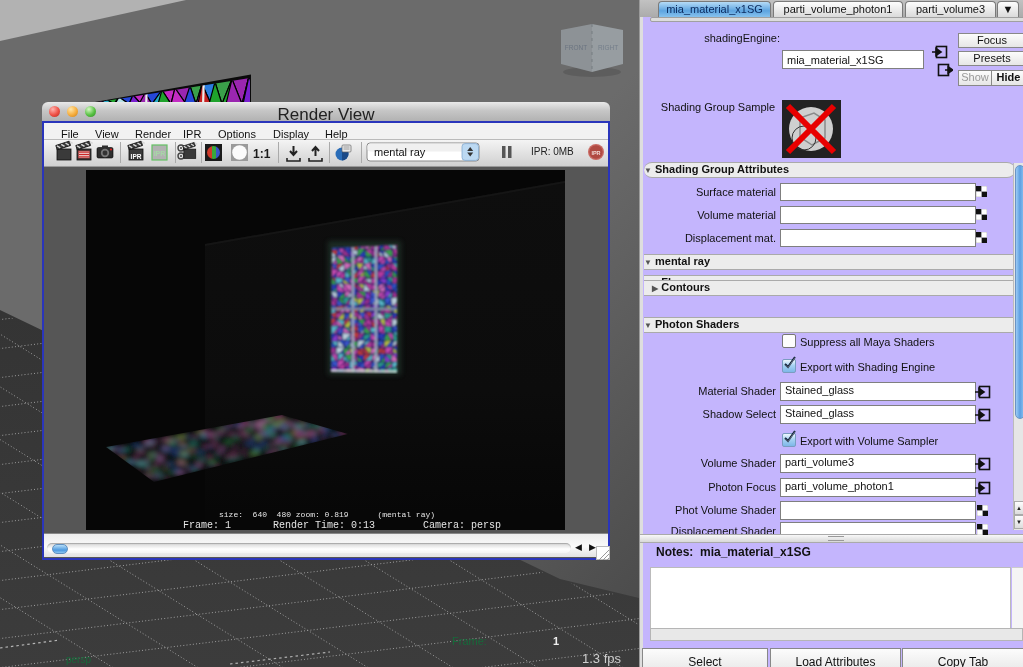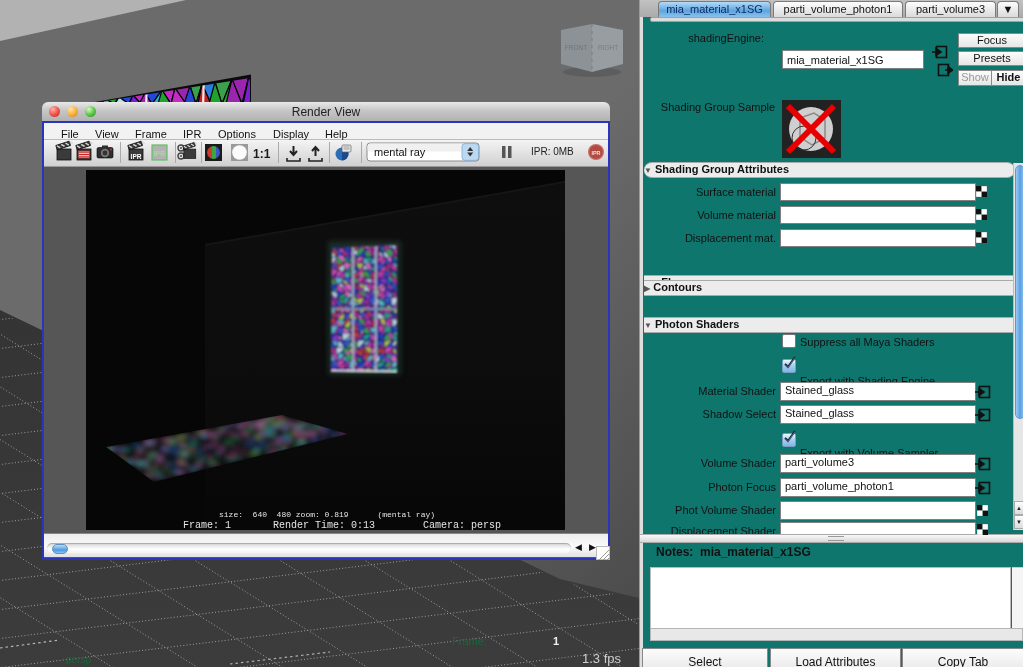--- a/index.html
+++ b/index.html
@@ -8,29 +8,29 @@
   
   #viewport{left:0;top:0;width:639px;height:667px;background:#6a6a6a;overflow:hidden;}
   
   #rwin{left:42px;top:102px;width:568px;height:458px;}
   #rtitle{left:0;top:0;width:568px;height:19px;border-radius:6px 6px 0 0;
     background:linear-gradient(#e9e9e9,#c6c6c6 45%,#b2b2b2);}
   .tl{width:11px;height:11px;border-radius:50%;top:4px;}
   #rtitle .t1{left:7px;background:radial-gradient(circle at 35% 30%,#ffb3ae,#ee4f44 55%,#b02a20);}
   #rtitle .t2{left:25px;background:radial-gradient(circle at 35% 30%,#ffe6a8,#f6ad3c 55%,#c77e18);}
   #rtitle .t3{left:43px;background:radial-gradient(circle at 35% 30%,#d6f8c4,#58c143 55%,#2d8a22);}
-  #rtitlex{left:0;top:3px;width:568px;text-align:center;font-size:12px;color:#222;}
+  #rtitlex{left:0;top:3px;width:568px;text-align:center;font-size:17px;color:#222;}
   #rbody{left:0;top:19px;width:564px;height:435px;border:2px solid #2a35bb;border-top-width:2px;background:#565656;}
   #rmenu{left:0;top:0;width:564px;height:16px;background:#f2f2f2;border-bottom:1px solid #bbb;font-size:11px;color:#111;}
   #rmenu span{position:absolute;top:5px;}
   #rtool{left:0;top:17px;width:564px;height:26px;background:linear-gradient(#f4f4f4,#d0d0d0);border-bottom:1px solid #999;}
   #rimg{left:42px;top:47px;width:479px;height:360px;background:#030303;}
   #rscroll{left:0px;top:410px;width:564px;height:23px;background:linear-gradient(#ededed,#fafafa 55%,#e2e2e2);border-top:1px solid #888;}
   
-  #apanel{left:639px;top:0;width:384px;height:667px;background:#0f766e;border-left:1px solid #9a9a9a;box-shadow:inset 3px 0 0 #dedede;}
+  #apanel{left:639px;top:0;width:384px;height:667px;background:#c4b5fd;border-left:1px solid #9a9a9a;box-shadow:inset 3px 0 0 #dedede;}
   .tab{position:absolute;top:1px;height:15px;border:1px solid #7a7a7a;border-bottom:none;border-radius:4px 4px 0 0;
      background:linear-gradient(#fdfdfd,#d8d8d8);font-size:11px;text-align:center;padding-top:1px;color:#111;}
   #tabbar{left:0;top:0;width:384px;height:17px;background:linear-gradient(#c2c2c2,#ababab);}
   #groove{left:10px;top:17px;width:374px;height:3px;background:#dcdcdc;border:1px solid #a0a0a0;border-radius:2px;}
   .fld{position:absolute;background:#fff;border:1px solid #7f7f7f;font-size:11px;color:#111;padding:1px 0 0 4px;}
   .lbl{position:absolute;font-size:11px;color:#111;text-align:right;}
   .band{position:absolute;left:4px;width:371px;border-top:1px solid #aaa;border-bottom:1px solid #aaa;background:#ececec;font-size:11px;font-weight:bold;color:#111;}
   .tri{display:inline-block;font-size:8px;color:#555;}
   .btn{position:absolute;background:linear-gradient(#fcfcfc,#e6e6e6);border:1px solid #888;font-size:11px;text-align:center;color:#111;}
   .ckr{position:absolute;width:11px;height:11px;}
@@ -161,21 +161,21 @@
     <div id="rtitle" class="abs">
       <div class="tl t1 abs"></div>
         <div class="tl t2 abs"></div>
         <div class="tl t3 abs"></div>
       <div id="rtitlex" class="abs">Render View</div>
     </div>
     <div id="rbody" class="abs">
       <div id="rmenu" class="abs">
         <span style="left:17px">File</span>
           <span style="left:51px">View</span>
-          <span style="left:91px">Frame</span>
+          <span style="left:91px">Render</span>
         <span style="left:139px">IPR</span>
           <span style="left:174px">Options</span>
           <span style="left:229px">Display</span>
         <span style="left:281px">Help</span>
       </div>
       <div id="rtool" class="abs">
         <svg width="564" height="26" style="position:absolute;left:0;top:0" id="toolsvg">
 <g transform="translate(12,3)">
               <rect x="1" y="6" width="14" height="11" fill="#3a3a3a" stroke="#111" stroke-width="0.8"></rect>
               <g transform="rotate(-18 2 6)">
@@ -1017,21 +1017,21 @@
 </div>
 
 <div id="apanel" class="abs">
   <div id="tabbar" class="abs"></div>
   <div class="tab" style="left:18px;width:111px;background:linear-gradient(#b5dbf7,#5da4e0 55%,#8ec7f0);color:#0a2a5e;">mia_material_x1SG</div>
   <div class="tab" style="left:133px;width:128px;">parti_volume_photon1</div>
   <div class="tab" style="left:265px;width:89px;">parti_volume3</div>
   <div class="tab" style="left:357px;width:20px;color:#111;">▼</div>
   <div id="groove" class="abs"></div>
 
-  <div class="lbl" style="left:0px;top:32px;width:124px;">shadingEngine:</div>
+  <div class="lbl" style="left:16px;top:32px;width:124px;">shadingEngine:</div>
   <input class="fld abs" style="left: 142px; top: 50px; width: 136px; height: 16px;" value="mia_material_x1SG">
   <div class="btn" style="left:318px;top:33px;width:66px;height:13px;">Focus</div>
   <div class="btn" style="left:318px;top:51px;width:66px;height:13px;">Presets</div>
   <div class="btn" style="left:318px;top:70px;width:32px;height:14px;color:#999;">Show</div>
   <div class="btn" style="left:351px;top:70px;width:33px;height:14px;font-weight:bold;">Hide</div>
 
   <div class="lbl" style="left:13px;top:101px;width:130px;text-align:center;white-space:nowrap;">Shading Group Sample</div>
   <div class="abs" style="left:142px;top:100px;width:59px;height:58px;background:#222;">
     <svg width="59" height="58">
       <circle cx="29" cy="29" r="22" fill="#cfcfcf"></circle>
@@ -1042,31 +1042,32 @@
   </div>
 
   <div class="band" style="top:162px;height:14px;border-radius:8px;"><span class="tri">▼</span> <b>Shading Group Attributes</b></div>
   <div class="lbl" style="left:0px;top:186px;width:136px;">Surface material</div>
   <div class="fld abs" style="left:140px;top:183px;width:190px;height:15px;"></div>
   <div class="lbl" style="left:0px;top:209px;width:136px;">Volume material</div>
   <div class="fld abs" style="left:140px;top:206px;width:190px;height:15px;"></div>
   <div class="lbl" style="left:0px;top:232px;width:136px;">Displacement mat.</div>
   <div class="fld abs" style="left:140px;top:229px;width:190px;height:15px;"></div>
 
+  <div class="band" style="top:254px;height:14px;"><span class="tri">▼</span> <b>mental ray</b></div>
   <div class="band" style="top:275px;height:14px;padding-left:8px;"><span class="tri">▶</span> <b>Flags</b></div>
-  <div class="band" style="top:280px;height:14px;"><span class="tri">▶</span> <b>Contours</b></div>
+  <div class="band" style="top:280px;height:14px;padding-left:8px;"><span class="tri">▶</span> <b>Contours</b></div>
   <div class="band" style="top:317px;height:14px;"><span class="tri">▼</span> <b>Photon Shaders</b></div>
 
   <div class="lbl" style="left:160px;top:336px;width:200px;text-align:left;">Suppress all Maya Shaders</div>
-  <div class="lbl" style="left:160px;top:361px;width:200px;text-align:left;margin-top:14px;">Export with Shading Engine</div>
+  <div class="lbl" style="left:160px;top:361px;width:200px;text-align:left;">Export with Shading Engine</div>
   <div class="lbl" style="left:0px;top:385px;width:136px;">Material Shader</div>
   <div class="fld abs" style="left:140px;top:382px;width:190px;height:16px;">Stained_glass</div>
   <div class="lbl" style="left:0px;top:408px;width:136px;">Shadow Select</div>
   <div class="fld abs" style="left:140px;top:405px;width:190px;height:16px;">Stained_glass</div>
-  <div class="lbl" style="left:160px;top:435px;width:200px;text-align:left;margin-top:12px;">Export with Volume Sampler</div>
+  <div class="lbl" style="left:160px;top:435px;width:200px;text-align:left;">Export with Volume Sampler</div>
   <div class="lbl" style="left:0px;top:457px;width:136px;">Volume Shader</div>
   <div class="fld abs" style="left:140px;top:454px;width:190px;height:16px;">parti_volume3</div>
   <div class="lbl" style="left:0px;top:481px;width:136px;">Photon Focus</div>
   <div class="fld abs" style="left:140px;top:478px;width:190px;height:16px;">parti_volume_photon1</div>
   <div class="lbl" style="left:0px;top:504px;width:136px;">Phot Volume Shader</div>
   <div class="fld abs" style="left:140px;top:501px;width:190px;height:16px;"></div>
   <div class="lbl" style="left:0px;top:525px;width:136px;">Displacement Shader</div>
   <div class="fld abs" style="left:140px;top:522px;width:190px;height:12px;"></div>
 
   <div class="abs" style="left:0;top:534px;width:384px;height:7px;background:linear-gradient(#f8f8f8,#d8d8d8);border-top:1px solid #aaa;border-bottom:1px solid #aaa;"></div>

